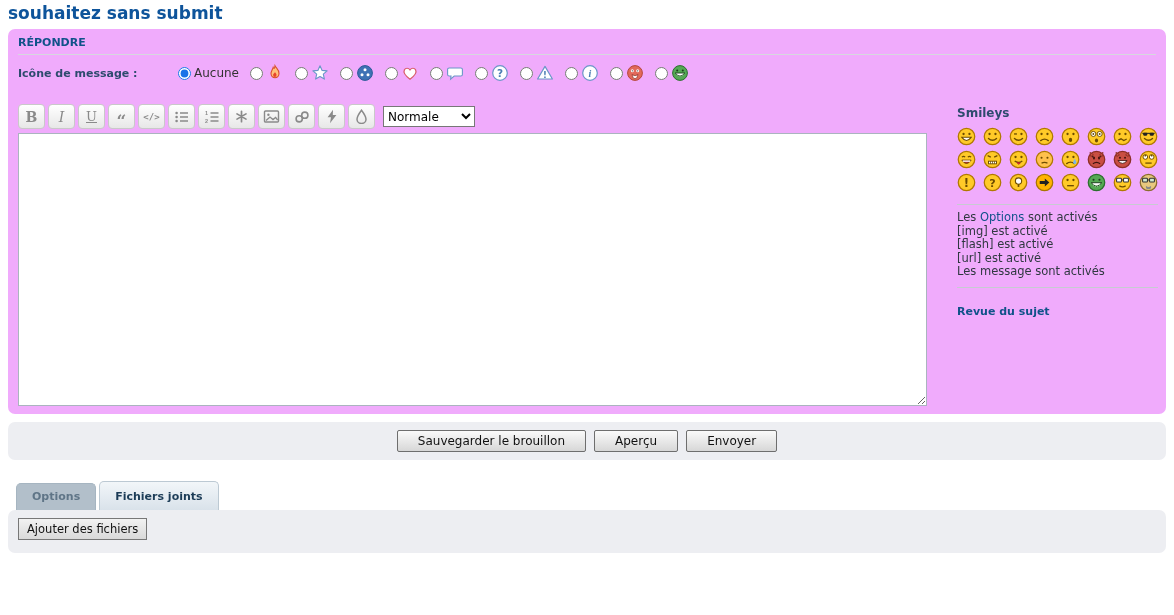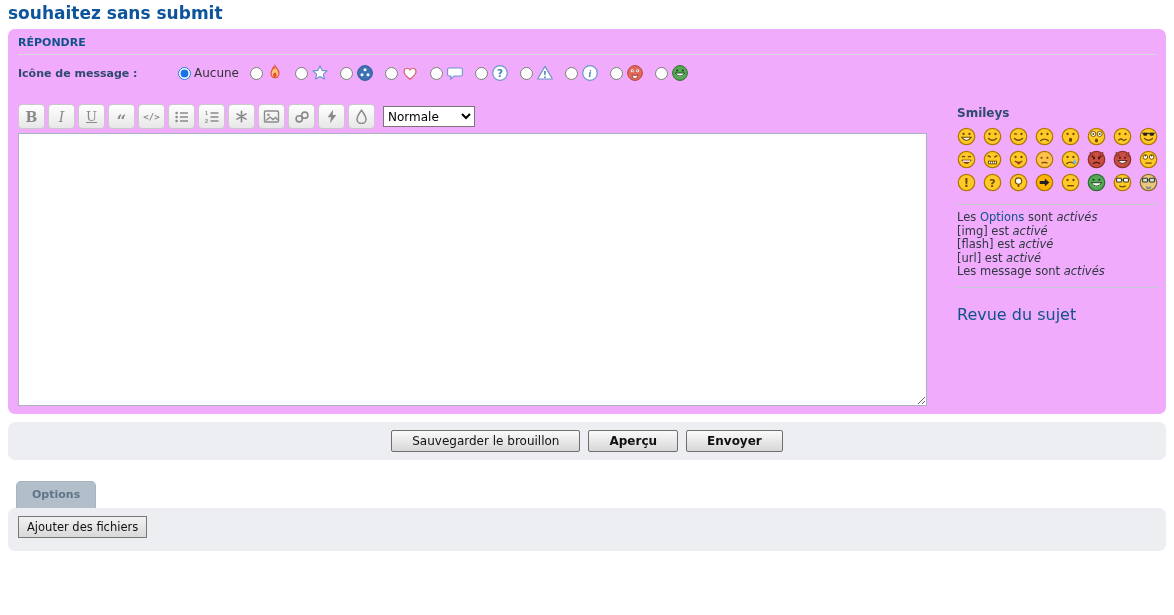--- a/index.html
+++ b/index.html
@@ -45,31 +45,31 @@
     width: 100%; height: 273px; border: 1px solid #aab4bf; background: #fff;
     font-family: inherit; font-size: 12px; padding: 4px; resize: both; display: block;
   }
   .ed-side { flex: 1; font-size: 11.5px; color: #2f3840; padding-top: 2px; margin-left: 12px; }
   .smileys-title { font-size: 12px; font-weight: bold; color: #2e4b6e; }
   .smiley-grid { display: grid; grid-template-columns: repeat(8, 19px); gap: 4px 7px; margin: 7px 0 12px 0; }
   .smiley { width: 19px; height: 19px; cursor: pointer; }
   .side-hr { border: none; border-top: 1px solid #c7cbd2; margin: 8px 0 6px 0; }
   .bb-line { line-height: 13.5px; }
   .bb-link { color: #105289; text-decoration: none; cursor: pointer; }
-  .bb-it { font-style: italic; }
-  .review-link { display: inline-block; margin-top: 11px; font-size: 16px; font-weight: normal; color: #105289; text-decoration: none; cursor: pointer; text-align: center; }
+  .bb-it { }
+  .review-link { display: inline-block; margin-top: 11px; font-size: 11px; font-weight: bold; color: #105289; text-decoration: none; cursor: pointer; text-align: center; }
   .actions-panel {
     margin: 8px 8px 0 8px; height: 38px; background: #edeef2; border-radius: 7px;
     display: flex; align-items: center; justify-content: center; gap: 8px;
   }
   .btn {
     font-family: inherit; font-size: 12px; color: #111; padding: 3px 20px;
     background: linear-gradient(#fafafa, #d7d7d7); border: 1px solid #6e6e6e; border-radius: 2px; cursor: pointer;
   }
-  .btn.bold { font-weight: bold; }
+  .btn.bold { font-weight: normal; }
   .tabs { display: flex; gap: 3px; margin: 21px 8px 0 16px; align-items: flex-end; }
   .tab {
     font-size: 11px; font-weight: bold; padding: 6px 15px 7px 15px;
     border-radius: 5px 5px 0 0; cursor: pointer;
   }
   .tab.inactive { background: #b2bfca; color: #5f7587; border: 1px solid #a6b5c1; border-bottom: none; }
   .tab.active { background: linear-gradient(#f2f6f9, #d9e2ea); color: #1c3c57; border: 1px solid #bcc9d3; border-bottom: none; padding-top: 8px; }
   .attach-panel {
     margin: 0 8px; background: #edeef2; border-radius: 7px;
     padding: 8px 10px 13px 10px; font-size: 12.5px; color: #333;
@@ -475,17 +475,18 @@
 </div>
 
 <div class="actions-panel">
   <button class="btn">Sauvegarder le brouillon</button>
   <button class="btn bold">Aperçu</button>
   <button class="btn bold">Envoyer</button>
 </div>
 
 <div class="tabs">
   <span class="tab inactive">Options</span>
+  <span class="tab active">Fichiers joints</span>
 </div>
 
 <div class="attach-panel">
   <button class="add-files-btn">Ajouter des fichiers</button>
 </div>
 
 </body></html>

